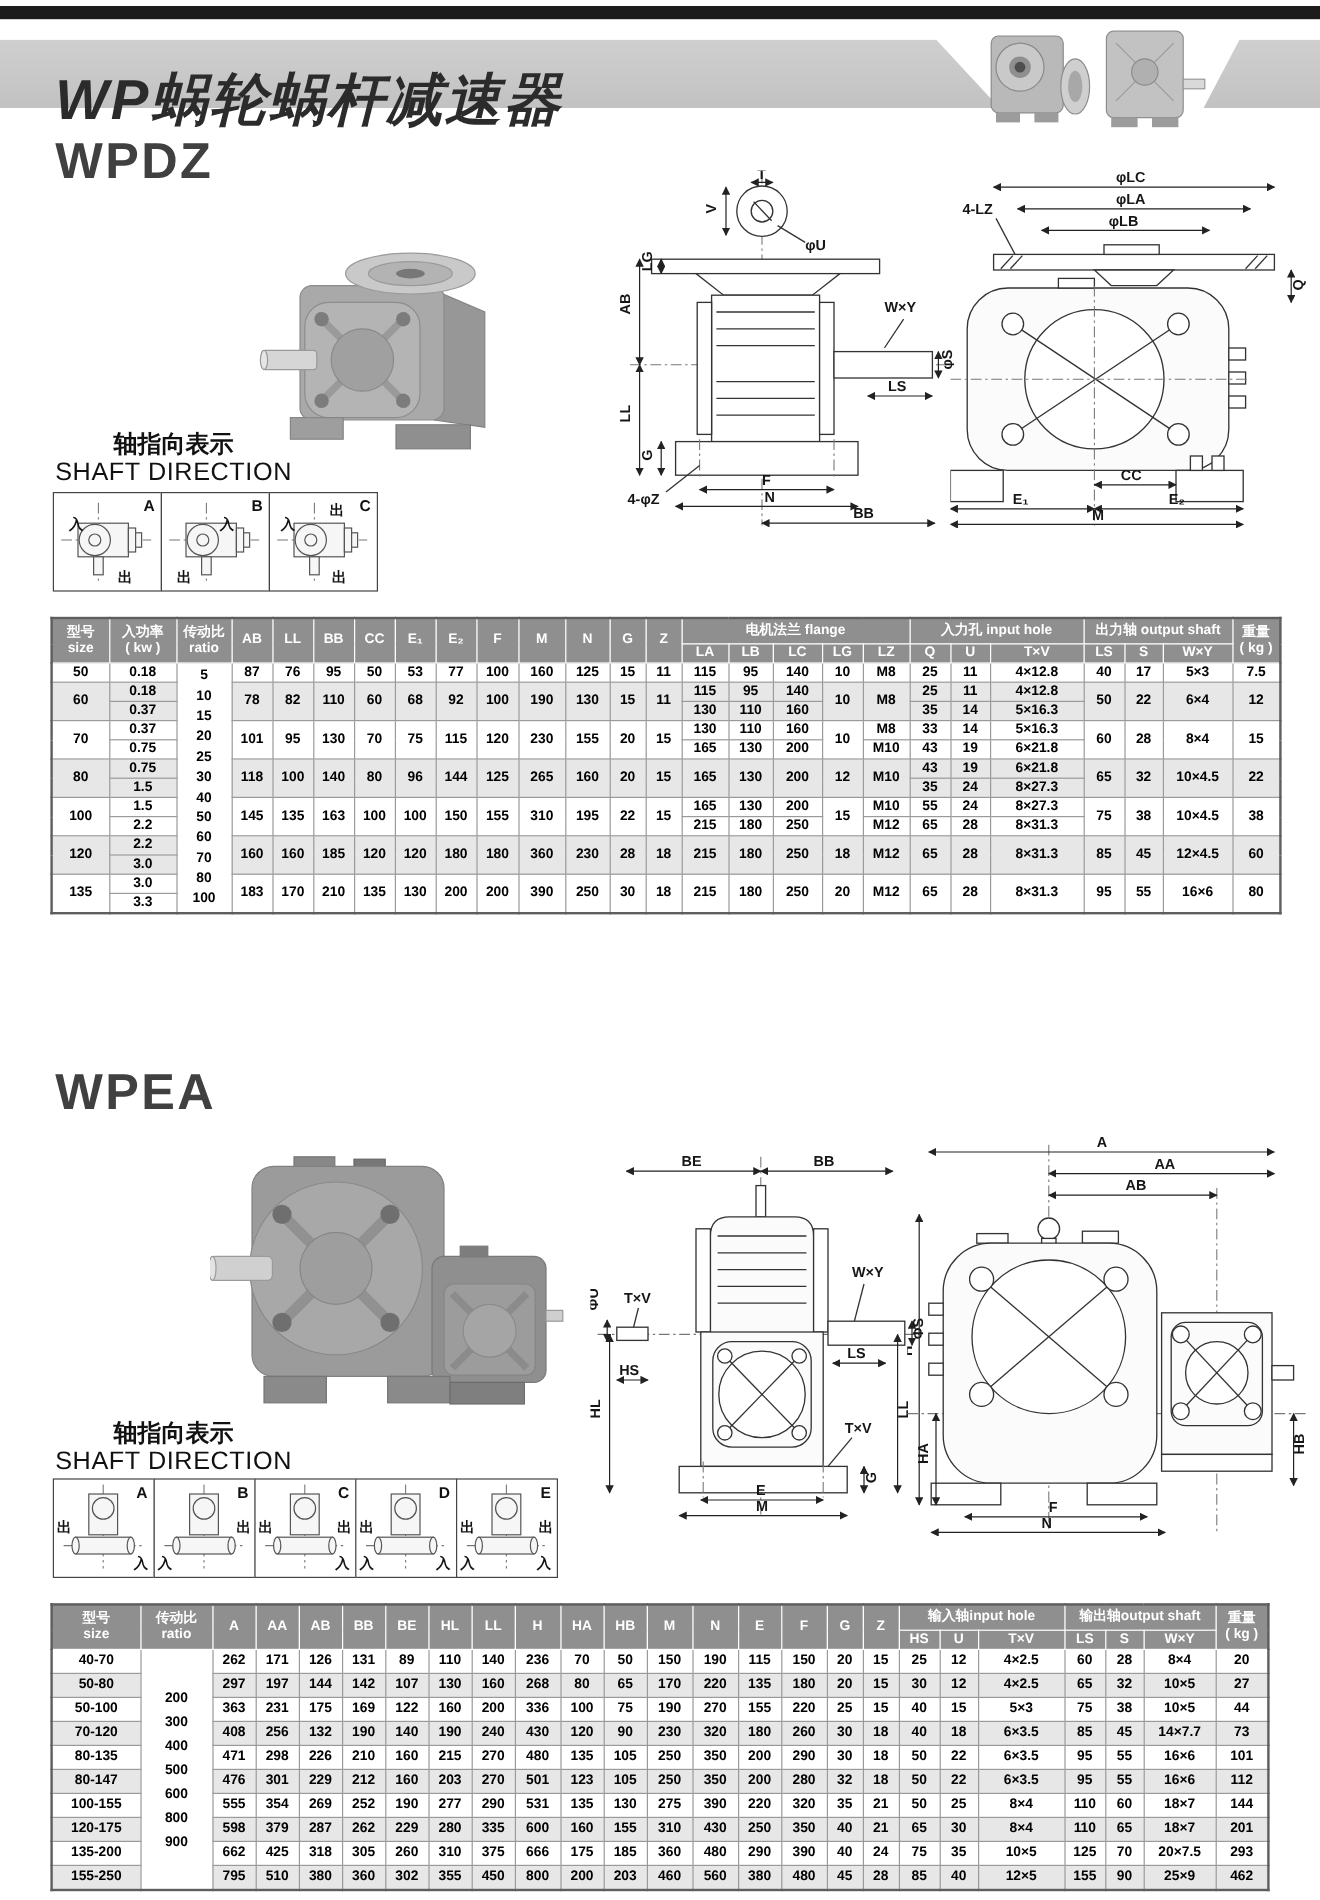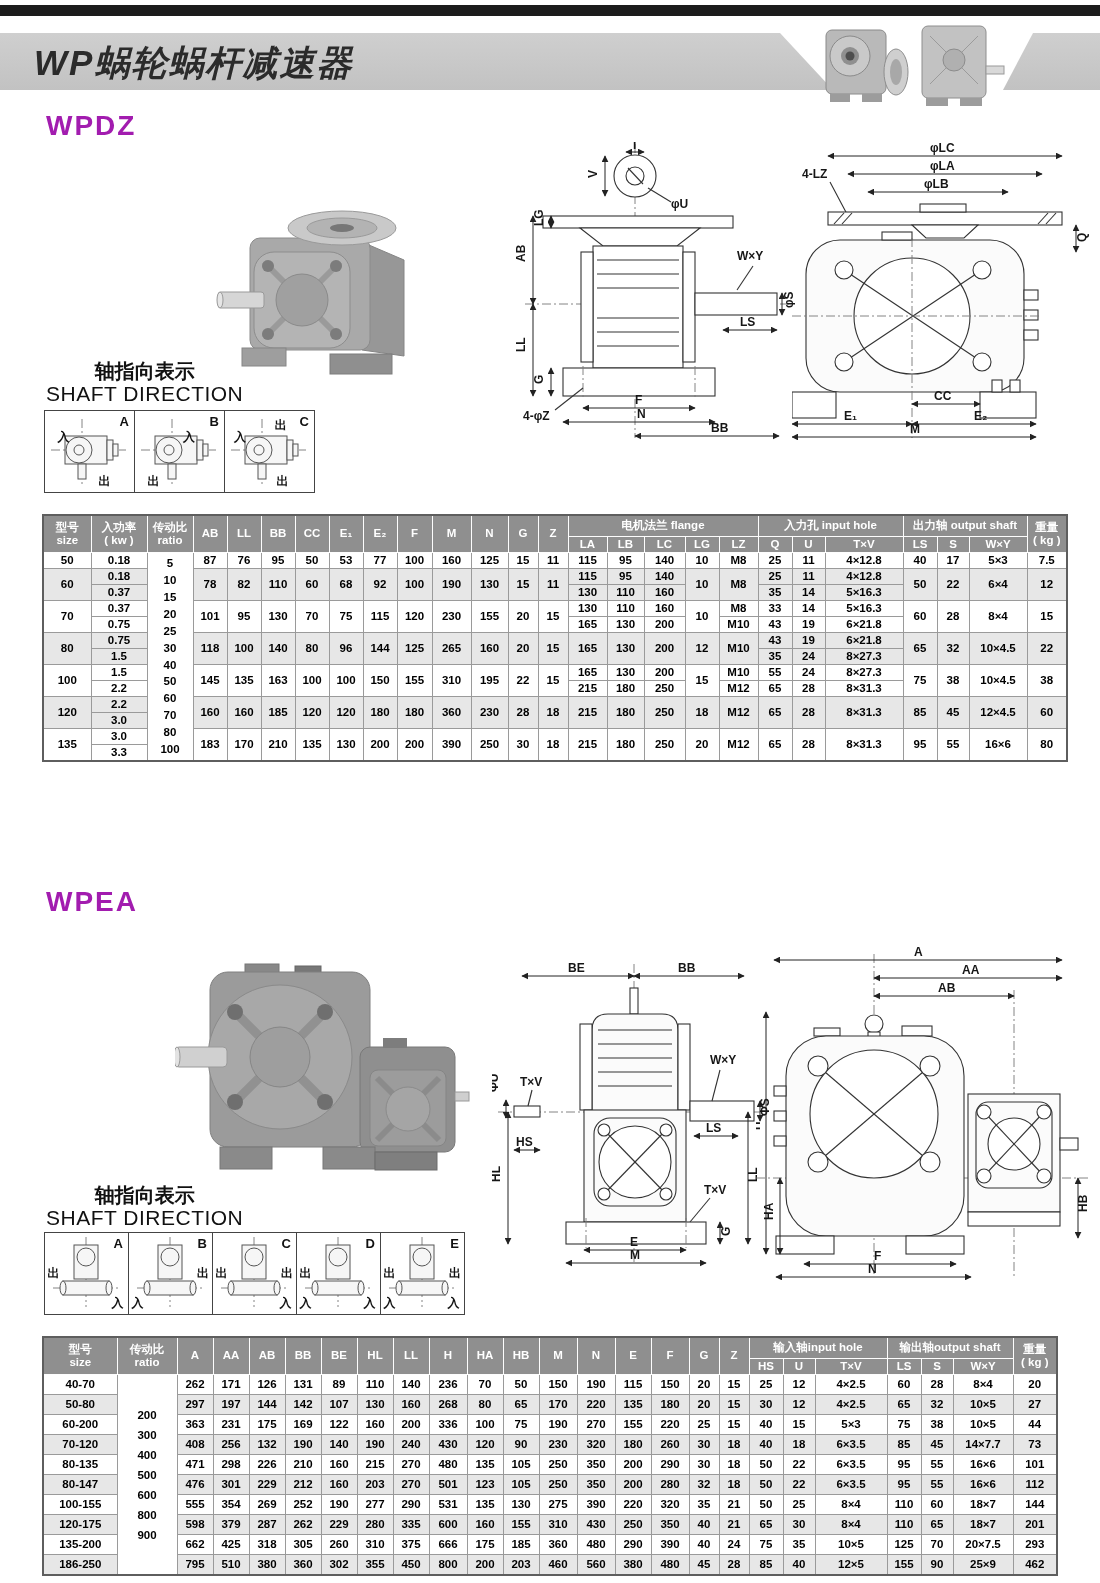--- a/index.html
+++ b/index.html
@@ -5,24 +5,24 @@
   html,body{margin:0;padding:0;background:#fff;}
   .page{position:relative;width:1100px;height:1583px;background:#fff;overflow:hidden;
         font-family:"Liberation Sans","DejaVu Sans",sans-serif;color:#111;}
   .abs{position:absolute;}
 
   
   .topbar{position:absolute;left:0;top:5px;width:1100px;height:11px;background:#1c1c1c;}
   .band{position:absolute;top:33px;height:57px;background:linear-gradient(#cfcfcf,#c2c2c2);}
   .band1{left:0;width:833px;clip-path:polygon(0 0,780px 0,833px 100%,0 100%);}
   .band2{left:1003px;width:97px;clip-path:polygon(30px 0,97px 0,97px 100%,0 100%);}
-  .band-title{position:absolute;left:34px;top:40px;margin:0;font-size:35px;font-weight:bold;
+  .band-title{position:absolute;left:34px;top:40px;margin:12px;font-size:47px;font-weight:bold;
               font-style:italic;color:#2b2b2b;letter-spacing:2px;white-space:nowrap;}
 
-  .sec-title{position:absolute;margin:0;font-size:28px;font-weight:bold;color:#a21caf;letter-spacing:2px;}
+  .sec-title{position:absolute;margin:0;font-size:42px;font-weight:bold;color:#404040;letter-spacing:2px;}
   .shaft-head{position:absolute;line-height:1.12;text-align:center;}
   .shaft-cn{font-size:20px;font-weight:bold;}
   .shaft-en{font-size:21px;letter-spacing:.5px;}
 
   
   .boxes{position:absolute;display:flex;}
   .sbox{position:relative;border:1px solid #444;margin-left:-1px;background:#fff;}
   .sbox:first-child{margin-left:0;}
   .sbox .letter{position:absolute;font-size:13px;font-weight:bold;}
   .sbox .dirlab{position:absolute;font-size:12px;font-weight:bold;}
@@ -877,21 +877,21 @@
             <td>15</td>
             <td>30</td>
             <td>12</td>
             <td>4×2.5</td>
             <td>65</td>
             <td>32</td>
             <td>10×5</td>
             <td>27</td>
           </tr>
           <tr>
-            <td>60-200</td>
+            <td>50-100</td>
             <td>363</td>
             <td>231</td>
             <td>175</td>
             <td>169</td>
             <td>122</td>
             <td>160</td>
             <td>200</td>
             <td>336</td>
             <td>100</td>
             <td>75</td>
@@ -1059,21 +1059,21 @@
             <td>24</td>
             <td>75</td>
             <td>35</td>
             <td>10×5</td>
             <td>125</td>
             <td>70</td>
             <td>20×7.5</td>
             <td>293</td>
           </tr>
           <tr class="shade">
-            <td>186-250</td>
+            <td>155-250</td>
             <td>795</td>
             <td>510</td>
             <td>380</td>
             <td>360</td>
             <td>302</td>
             <td>355</td>
             <td>450</td>
             <td>800</td>
             <td>200</td>
             <td>203</td>

